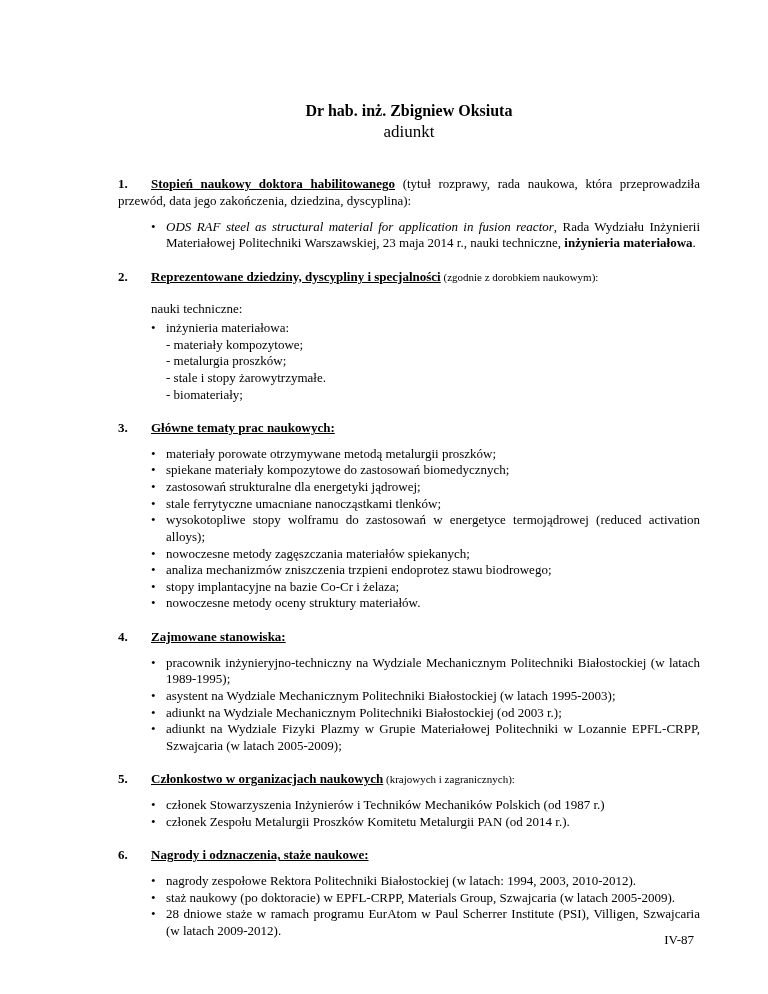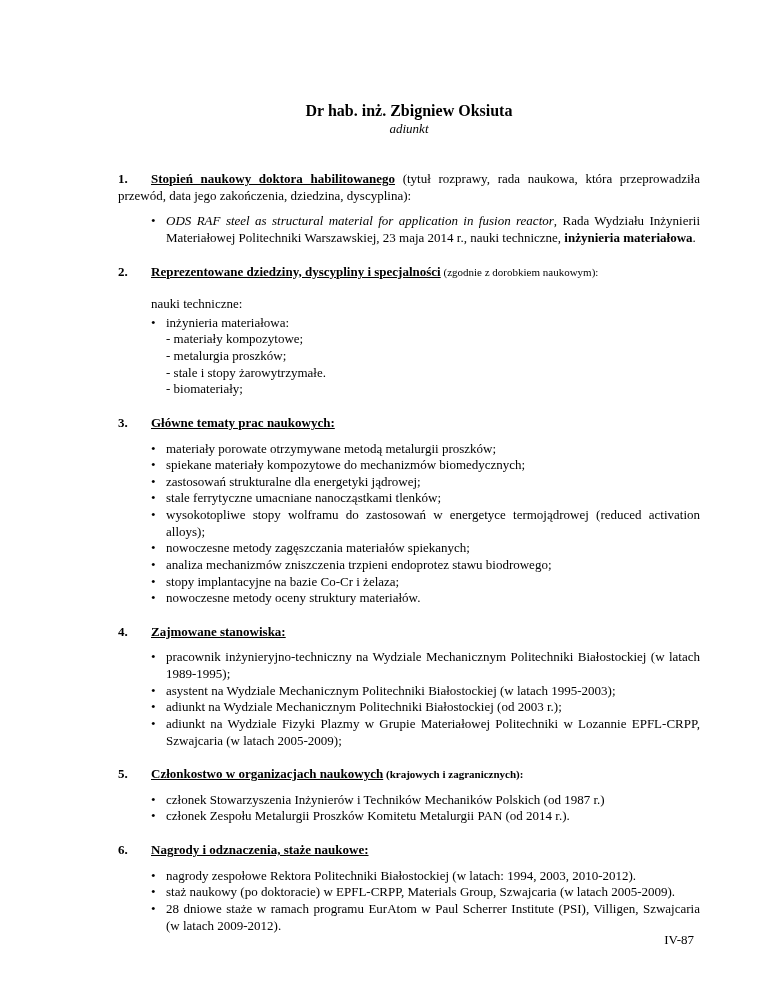--- a/index.html
+++ b/index.html
@@ -14,41 +14,41 @@
   }
   .page {
     position: relative;
     width: 768px;
     height: 994px;
     padding: 101px 68px 0 118px;
     background: #ffffff;
   }
   .doc-header { text-align: center; margin-bottom: 33px; }
   .doc-title { font-size: 16px; font-weight: bold; line-height: 1.2; }
-  .doc-subtitle { font-size: 13px; line-height: 1.3; margin-top: 1px; font-style: italic; }
+  .doc-subtitle { font-size: 17px; line-height: 1.3; margin-top: 1px; }
 
   .sec { margin-bottom: 17px; }
   .sec-head {
     font-size: 13px;
     line-height: 1.28;
     text-align: justify;
     margin-top: 8px;
   }
   .num {
     display: inline-block;
     width: 33px;
     font-weight: bold;
   }
   .h-main {
     font-weight: bold;
     text-decoration: underline;
   }
   .h-rest { font-weight: normal; }
   .h-rest-small { font-weight: normal; font-size: 11px; }
-  .h-rest-small-bold { font-weight: bold; font-size: 11px; }
+  .h-rest-small-bold { font-weight: normal; font-size: 11px; }
 
   ul.bullets {
     list-style: none;
     margin-top: 9px;
     padding-left: 33px;
   }
   ul.bullets.tight { margin-top: 2px; }
   li.bullet-item {
     display: flex;
     font-size: 13px;
@@ -124,21 +124,21 @@
 
   <section class="sec">
     <p class="sec-head"><span class="num">3.</span><span class="h-main">Główne tematy prac naukowych:</span></p>
     <ul class="bullets">
       <li class="bullet-item">
           <span class="marker">•</span>
           <span class="li-text">materiały porowate otrzymywane metodą metalurgii proszków;</span>
         </li>
       <li class="bullet-item">
           <span class="marker">•</span>
-          <span class="li-text">spiekane materiały kompozytowe do mechanizmów biomedycznych;</span>
+          <span class="li-text">spiekane materiały kompozytowe do zastosowań biomedycznych;</span>
         </li>
       <li class="bullet-item">
           <span class="marker">•</span>
           <span class="li-text">zastosowań strukturalne dla energetyki jądrowej;</span>
         </li>
       <li class="bullet-item">
           <span class="marker">•</span>
           <span class="li-text">stale ferrytyczne umacniane nanocząstkami tlenków;</span>
         </li>
       <li class="bullet-item">

